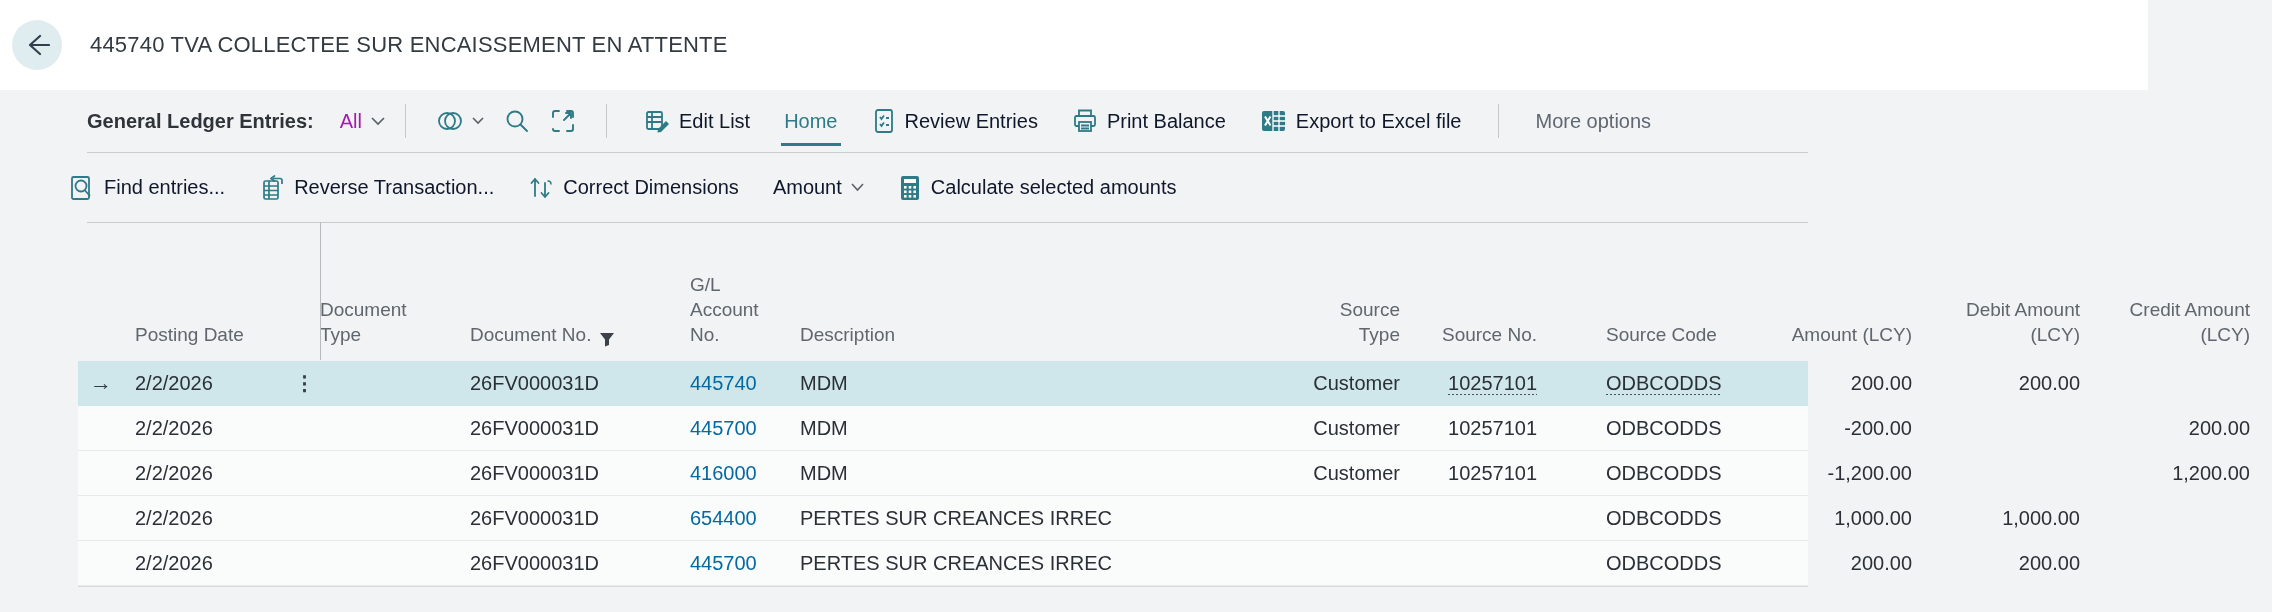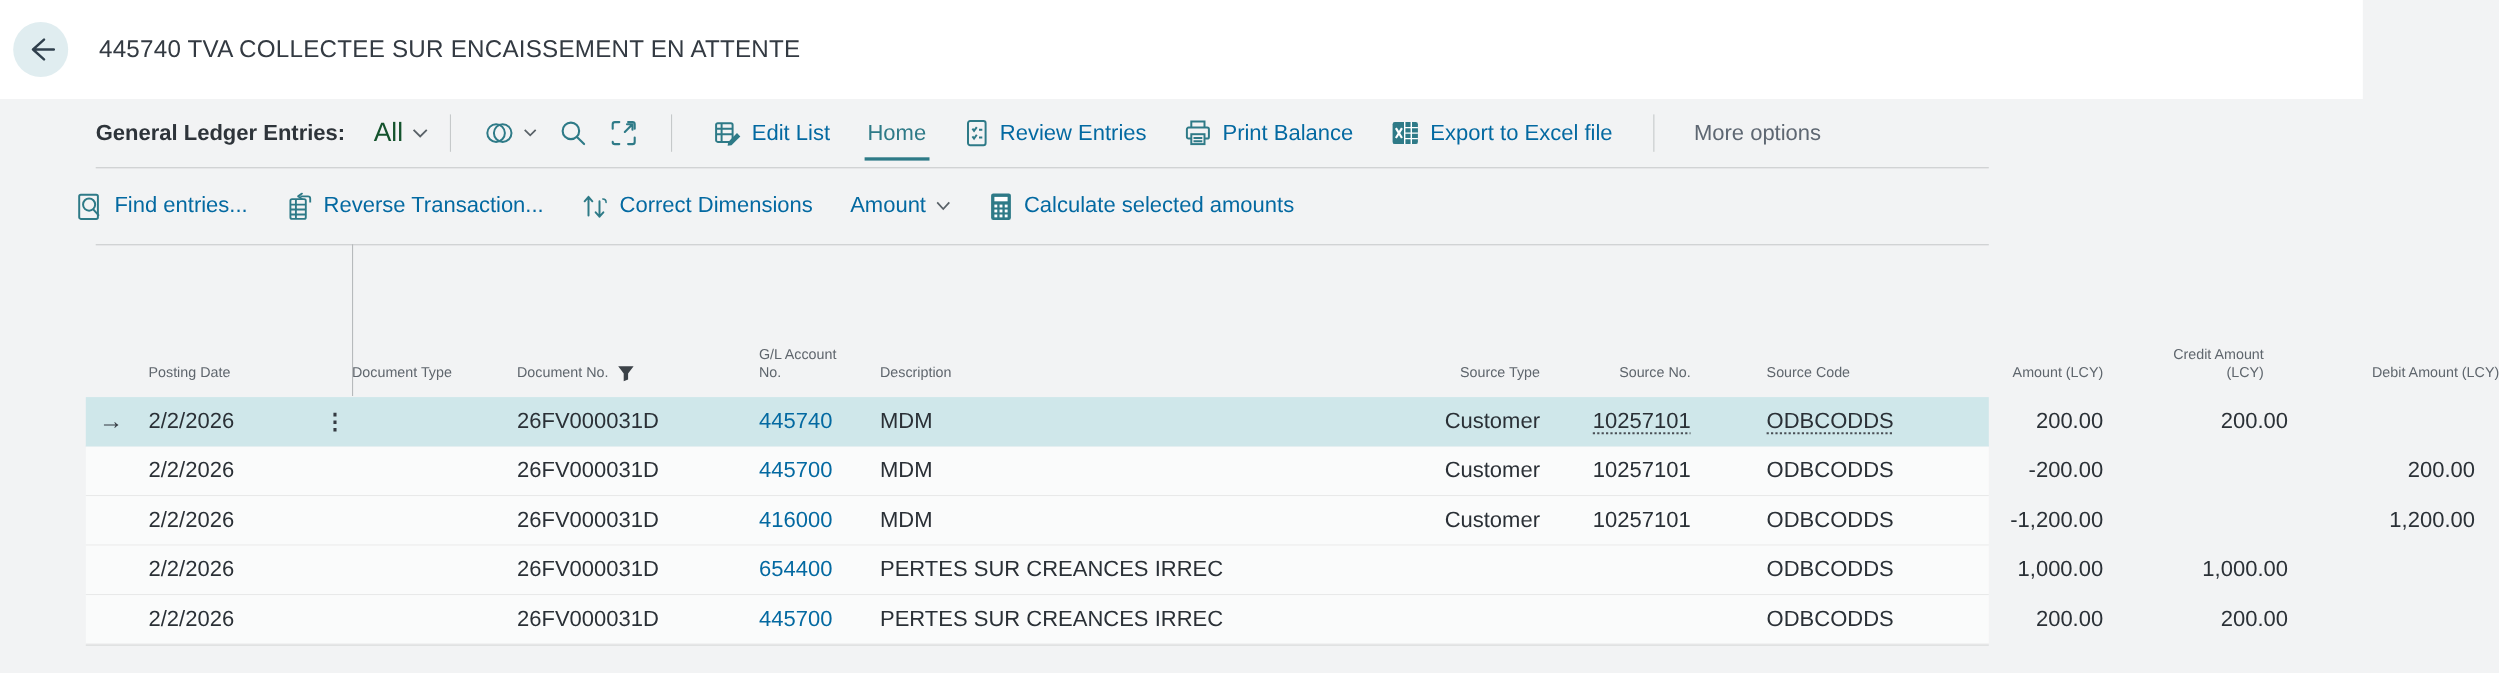--- a/index.html
+++ b/index.html
@@ -14,34 +14,34 @@
   .page-title { margin-left:28px; font-size:22px; color:#333a42; letter-spacing:.2px; white-space:nowrap; }
 
   .content { position:absolute; top:90px; left:0; width:1808px; height:522px; background:#f2f3f4; }
 
   
   .toolbar1 { height:62px; display:flex; align-items:center; padding-left:87px; white-space:nowrap; }
   .toolbar2 { height:69px; display:flex; align-items:center; padding-left:69px; white-space:nowrap; }
   .sep { height:1px; background:#c9cbcc; margin-left:87px; }
   .caption { font-size:20px; font-weight:bold; color:#2e343a; }
   .scope { display:flex; align-items:center; gap:9px; margin-left:26px; cursor:pointer; }
-  .scope-label { font-size:24px; color:#14532d; }
+  .scope-label { font-size:20px; color:#a21caf; }
   .tdiv { width:1px; height:34px; background:#c6c9ca; margin:0 20px; }
   .icon-btn { display:flex; align-items:center; margin:0 10px; cursor:pointer; }
-  .action { display:flex; align-items:center; gap:9px; font-size:20px; color:#0369a1; margin:0 17px; cursor:pointer; }
+  .action { display:flex; align-items:center; gap:9px; font-size:20px; color:#0f172a; margin:0 17px; cursor:pointer; }
   .action.active { color:#2e7a87; position:relative;justify-content:flex-end; }
   .action.active::after { content:''; position:absolute; left:-3px; right:-3px; bottom:-13px; height:3px; background:#2e7a87; }
   .more { font-size:20px; color:#5e6772; margin-left:16px; cursor:pointer; }
   .chev { flex:0 0 auto; }
 
   
   .grid-row { display:grid; margin-left:78px;
       grid-template-columns:57px 155px 30px 150px 220px 110px 495px 105px 137px 245px 130px 168px 192px; }
   .thead { height:138px; position:relative; align-items:end; }
-  .thead .hc { font-size:13px; color:#5f666d; line-height:1.32; padding-bottom:14px; }
+  .thead .hc { font-size:19px; color:#5f666d; line-height:1.32; padding-bottom:14px; }
   .hc.r { text-align:right; }
   .hc-docno { display:flex; align-items:flex-end; gap:8px; }
   .hc-scode { padding-left:69px; }
   .hc-credit { padding-right:22px; }
   .vline { position:absolute; left:242px; top:-1px; height:138px; width:1px; background:#b7babc; }
 
   .trow { height:45px; align-items:center; font-size:20px; color:#2a3036; background:#fafbfb;
           border-bottom:1px solid #e8e9e9; cursor:pointer; }
   .trow.selected { background:#cfe7ea; border-bottom-color:#cfe7ea; }
   .cell { white-space:nowrap; overflow:hidden; }
@@ -261,22 +261,22 @@
             <path d="M1 1 H15 L10 7.5 V13 L6 14.5 V7.5 Z" fill="#3c4248"></path>
           </svg>
       </span>
     </div>
     <div class="hc" style="padding-right:30px;">G/L Account No.</div>
     <div class="hc">Description</div>
     <div class="hc r">Source Type</div>
     <div class="hc r">Source No.</div>
     <div class="hc hc-scode">Source Code</div>
     <div class="hc r">Amount (LCY)</div>
+    <div class="hc r" style="padding-left:30px;">Debit Amount (LCY)</div>
     <div class="hc r hc-credit" style="padding-left:30px;">Credit Amount (LCY)</div>
-    <div class="hc r" style="padding-left:30px;">Debit Amount (LCY)</div>
   </div>
 
   <div class="grid-row trow selected">
     <div class="cell c-sel">→</div>
     <div class="cell">2/2/2026</div>
     <div class="cell c-menu">⋮</div>
     <div class="cell"></div>
     <div class="cell">26FV000031D</div>
     <div class="cell c-gl">445740</div>
     <div class="cell">MDM</div>

